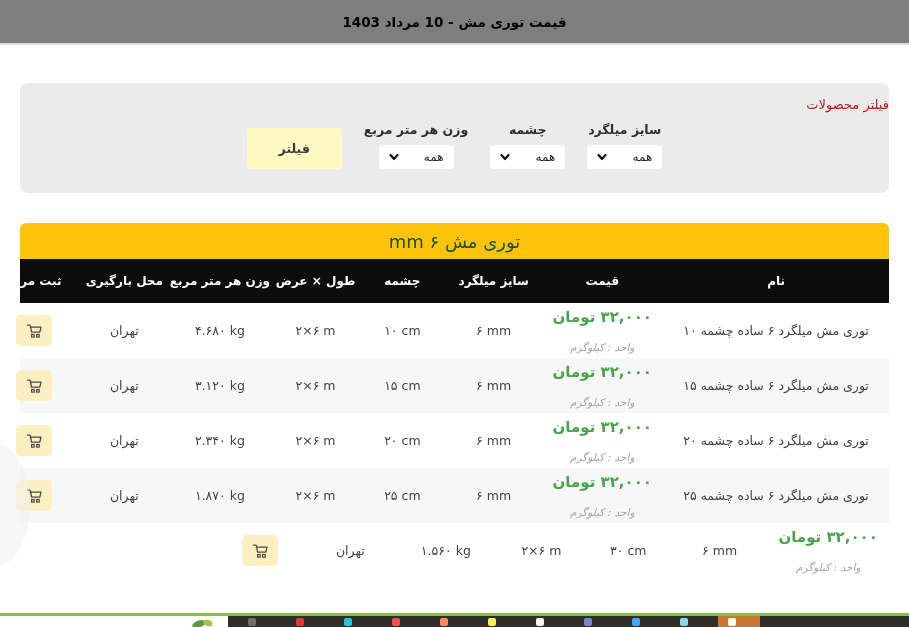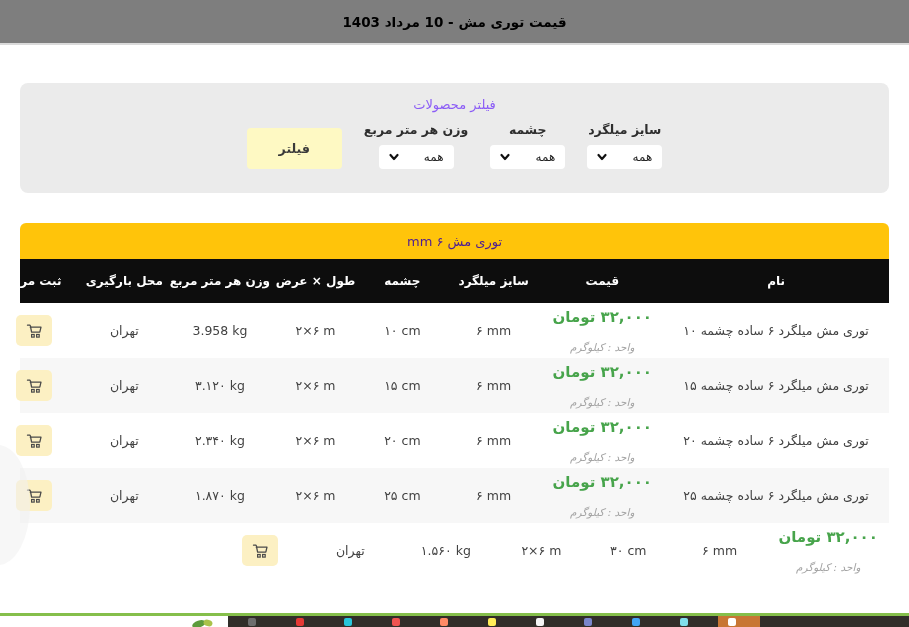--- a/index.html
+++ b/index.html
@@ -8,39 +8,39 @@
   .page { position:relative; width:909px; height:627px; background:#fff; }
 
   
   .titlebar { height:45px; background:#7e7e7e; border-bottom:2px solid #dadada;
               display:flex; align-items:center; justify-content:center; }
   .titlebar .title { color:#000000; font-size:13.5px; font-weight:bold; direction:rtl; }
 
   
   .filter-panel { margin:38px 20px 0 20px; height:110px; background:#ebebeb;
                   border-radius:8px; padding-top:14px; }
-  .filter-title { text-align:center; direction:rtl; color:#8b5cf6; font-size:13px; }
+  .filter-title { direction:rtl; color:#b91c1c; font-size:13px; }
   .filter-row { direction:rtl; display:flex; justify-content:center; align-items:flex-end;
                 gap:22px; margin-top:10px; }
   .filter-field { display:flex; flex-direction:column; align-items:center; gap:8px; }
   .filter-label { color:#2e2e2e; font-size:12.5px; font-weight:bold; direction:rtl; }
   .select-box { width:75px; height:24px; background:#fff; border-radius:4px;
                 display:flex; align-items:center; justify-content:space-between;
                 direction:rtl; padding:0 10px; cursor:pointer; }
   .select-value { font-size:12px; color:#222; }
   .chevron { width:10px; height:10px; display:block; }
   .filter-btn { width:95px; height:41px; background:#fef9c3; border:none; border-radius:4px;
                 color:#3a3a3a; font-size:12.5px; font-weight:bold; cursor:pointer;
                 font-family:"DejaVu Sans", sans-serif; }
 
   
   .table-card { margin:30px 20px 0 20px; }
   .banner { height:36px; background:#ffc40a; border-radius:6px 6px 0 0;
             display:flex; align-items:center; justify-content:center;
-            color:#4c1d95; font-size:13px; direction:rtl; }
+            color:#14532d; font-size:18px; direction:rtl; }
   .thead { height:44px; background:#0d0d0d; display:flex; direction:rtl; align-items:center;
            color:#fff; font-size:12px; font-weight:bold; }
   .trow { height:55px; display:flex; direction:rtl; align-items:center;
           color:#424242; font-size:12.5px; background:#fff; }
   .trow.alt { background:#f7f7f7; }
   .cell { display:flex; flex-direction:column; align-items:center; justify-content:center;
           text-align:center; }
   .c-name{ flex:0 0 26%; } .c-price{ flex:0 0 14%; } .c-size{ flex:0 0 11%; }
   .c-mesh{ flex:0 0 10%; } .c-dims{ flex:0 0 10%; } .c-weight{ flex:0 0 12%; }
   .c-loc{ flex:0 0 10%;margin-left:16px; } .c-order{ flex:0 0 7%; }
@@ -139,21 +139,21 @@
     <div class="cell c-size">
             <span class="val-ltr">۶ mm</span>
           </div>
     <div class="cell c-mesh">
             <span class="val-ltr">۱۰ cm</span>
           </div>
     <div class="cell c-dims">
             <span class="val-ltr">۲×۶ m</span>
           </div>
     <div class="cell c-weight">
-            <span class="val-ltr">3.958 kg</span>
+            <span class="val-ltr">۴.۶۸۰ kg</span>
           </div>
     <div class="cell c-loc">
             <span>تهران</span>
           </div>
     <div class="cell c-order">
       <button class="cart-btn">
         <svg width="17" height="16" viewBox="0 0 17 16">
           <path d="M1.5 2.2 H4 l1 2 M4.3 4.2 H15 l-1.2 5 H5.6 l-1-5" fill="none" stroke="#4a4a4a" stroke-width="1.3" stroke-linejoin="round" stroke-linecap="round"></path>
           <rect x="5.6" y="11.5" width="2.6" height="2.6" fill="none" stroke="#4a4a4a" stroke-width="1.2"></rect>
           <rect x="10.6" y="11.5" width="2.6" height="2.6" fill="none" stroke="#4a4a4a" stroke-width="1.2"></rect>

